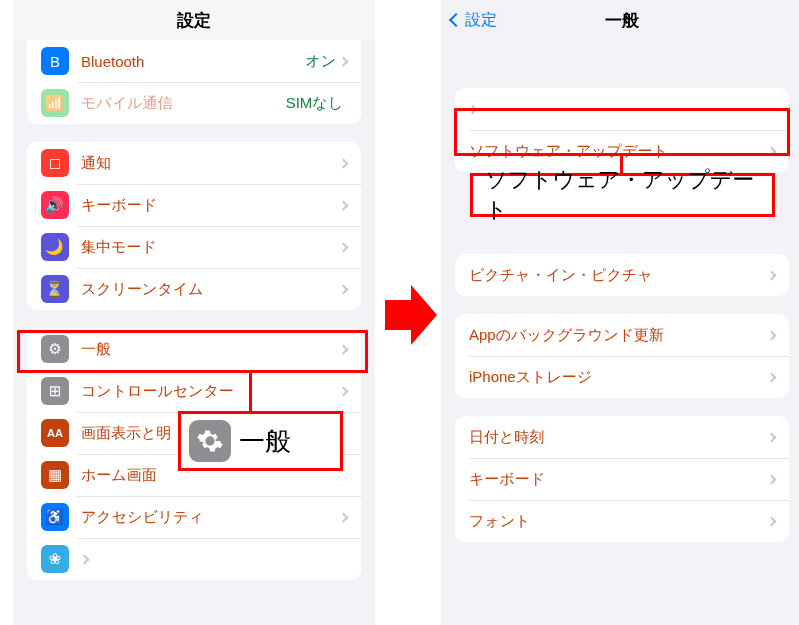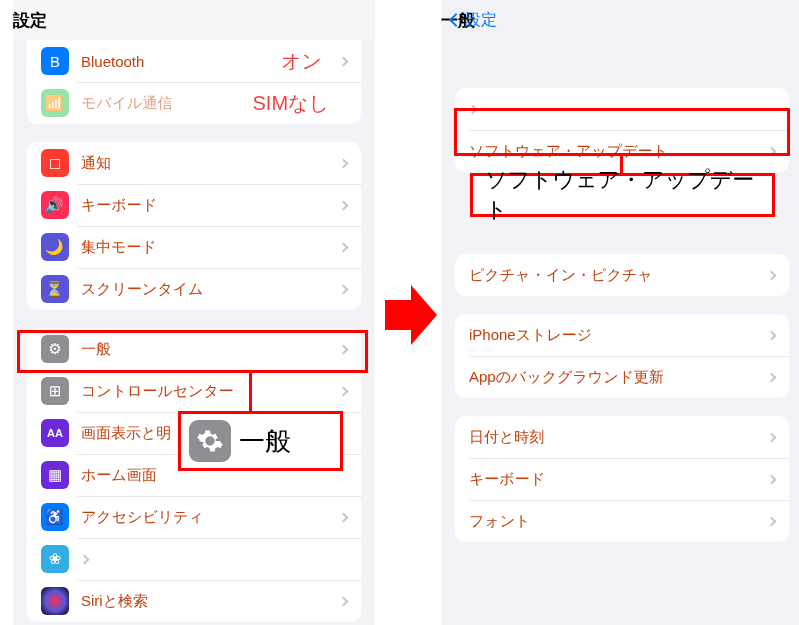--- a/index.html
+++ b/index.html
@@ -18,21 +18,21 @@
       height: 625px;
       background: #f2f2f7;
       overflow: hidden;
     }
     .phone-left { left: 13px; }
     .phone-right { left: 441px; }
     .header {
       height: 40px;
       display: flex;
       align-items: center;
-      justify-content: flex-start;
+      justify-content: center;
       background: #f6f6f8;
       position: relative;
       font-size: 17px;
       font-weight: 600;
     }
     .phone-right .header { background: #f2f2f7; }
     .back-btn {
       position: absolute;
       left: 10px;
       display: flex;
@@ -78,21 +78,21 @@
       border-radius: 6px;
       margin-right: 12px;
       display: flex;
       align-items: center;
       justify-content: center;
       flex-shrink: 0;
       color: #fff;
       font-size: 15px;
     }
     .row-label { flex: 1; color: #c2410c; }
-    .row-value { color: #ef4444; font-size: 20px; margin-right: 18px; }
+    .row-value { color: #15803d; font-size: 15px; margin-right: 4px; }
     .chevron {
       width: 7px; height: 7px;
       border-top: 2px solid #c7c7cc;
       border-right: 2px solid #c7c7cc;
       transform: rotate(45deg);
       flex-shrink: 0;
     }
     .disabled .row-label, .disabled .icon { opacity: 0.5; }
     .hi-box {
       position: absolute;
@@ -134,21 +134,21 @@
       background: #ff0000;
       z-index: 4;
     }
     
     .ic-blue { background:#007aff; }
     .ic-green { background:#34c759; }
     .ic-red { background:#ff3b30; }
     .ic-redspk { background:#ff2d55; }
     .ic-purple { background:#5856d6; }
     .ic-gray { background:#8e8e93; }
-    .ic-dkblue { background:#6d28d9; }
+    .ic-dkblue { background:#c2410c; }
     .ic-blk { background:#000; }
     .ic-teal { background:#32ade6; }
   </style>
 </head>
 <body>
 
 <div class="phone phone-left">
   <div class="header">
     <span>設定</span>
   </div>
@@ -215,25 +215,20 @@
     </div>
     <div class="row">
       <div class="icon ic-blue">♿</div>
       <span class="row-label">アクセシビリティ</span>
       <span class="chevron"></span>
     </div>
     <div class="row">
       <div class="icon ic-teal">❀</div>
       <span class="chevron"></span>
     </div>
-    <div class="row">
-      <div class="icon ic-blk" style="background:radial-gradient(circle,#ff2d55,#5856d6,#000)"></div>
-      <span class="row-label">Siriと検索</span>
-      <span class="chevron"></span>
-    </div>
   </div>
 </div>
 
 <div class="phone phone-right">
   <div class="header">
     <div class="back-btn">
       <span class="back-chevron"></span>
       <span>設定</span>
     </div>
     <span>一般</span>
@@ -255,25 +250,25 @@
 
   <div class="section">
     <div class="row">
       <span class="row-label">ピクチャ・イン・ピクチャ</span>
       <span class="chevron"></span>
     </div>
   </div>
 
   <div class="section">
     <div class="row">
+      <span class="row-label">Appのバックグラウンド更新</span>
+      <span class="chevron"></span>
+    </div>
+    <div class="row">
       <span class="row-label">iPhoneストレージ</span>
-      <span class="chevron"></span>
-    </div>
-    <div class="row">
-      <span class="row-label">Appのバックグラウンド更新</span>
       <span class="chevron"></span>
     </div>
   </div>
 
   <div class="section">
     <div class="row">
       <span class="row-label">日付と時刻</span>
       <span class="chevron"></span>
     </div>
     <div class="row">

